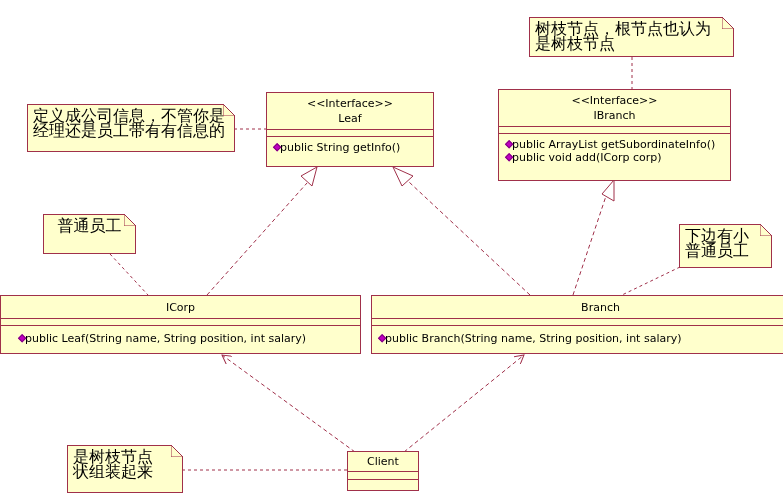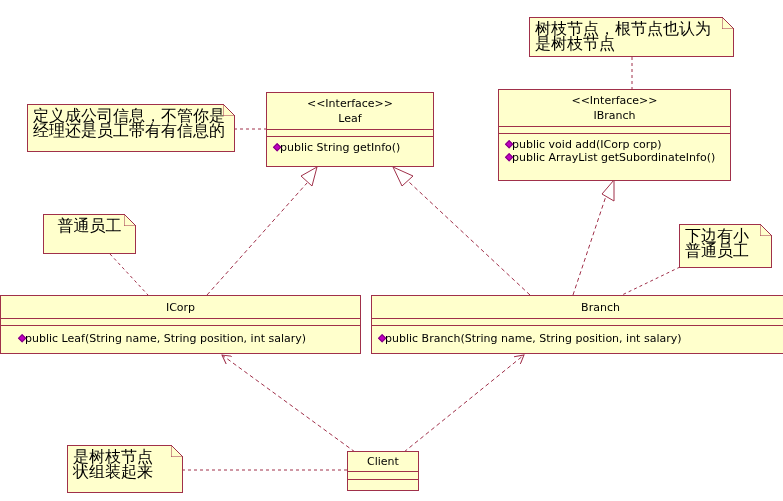--- a/index.html
+++ b/index.html
@@ -58,22 +58,22 @@
   </div>
 </div>
 
 <div class="cls" style="left:498px; top:89px; width:233px; height:92px;">
   <div class="hdr">
     <div>&lt;&lt;Interface&gt;&gt;</div>
     <div>IBranch</div>
   </div>
   <div class="attrs"></div>
   <div class="ops">
+    <div class="op"><span class="dia"></span><span>public ArrayList getSubordinateInfo()</span></div>
     <div class="op"><span class="dia"></span><span>public void add(ICorp corp)</span></div>
-    <div class="op"><span class="dia"></span><span>public ArrayList getSubordinateInfo()</span></div>
   </div>
 </div>
 
 <div class="cls" style="left:0px; top:295px; width:361px; height:59px;">
   <div class="hdr" style="padding:4px 0 3px;">
     <div>ICorp</div>
   </div>
   <div class="attrs"></div>
   <div class="ops" style="padding-top:6px;padding-left:16px;">
     <div class="op"><span class="dia"></span><span>public Leaf(String name, String position, int salary)</span></div>

